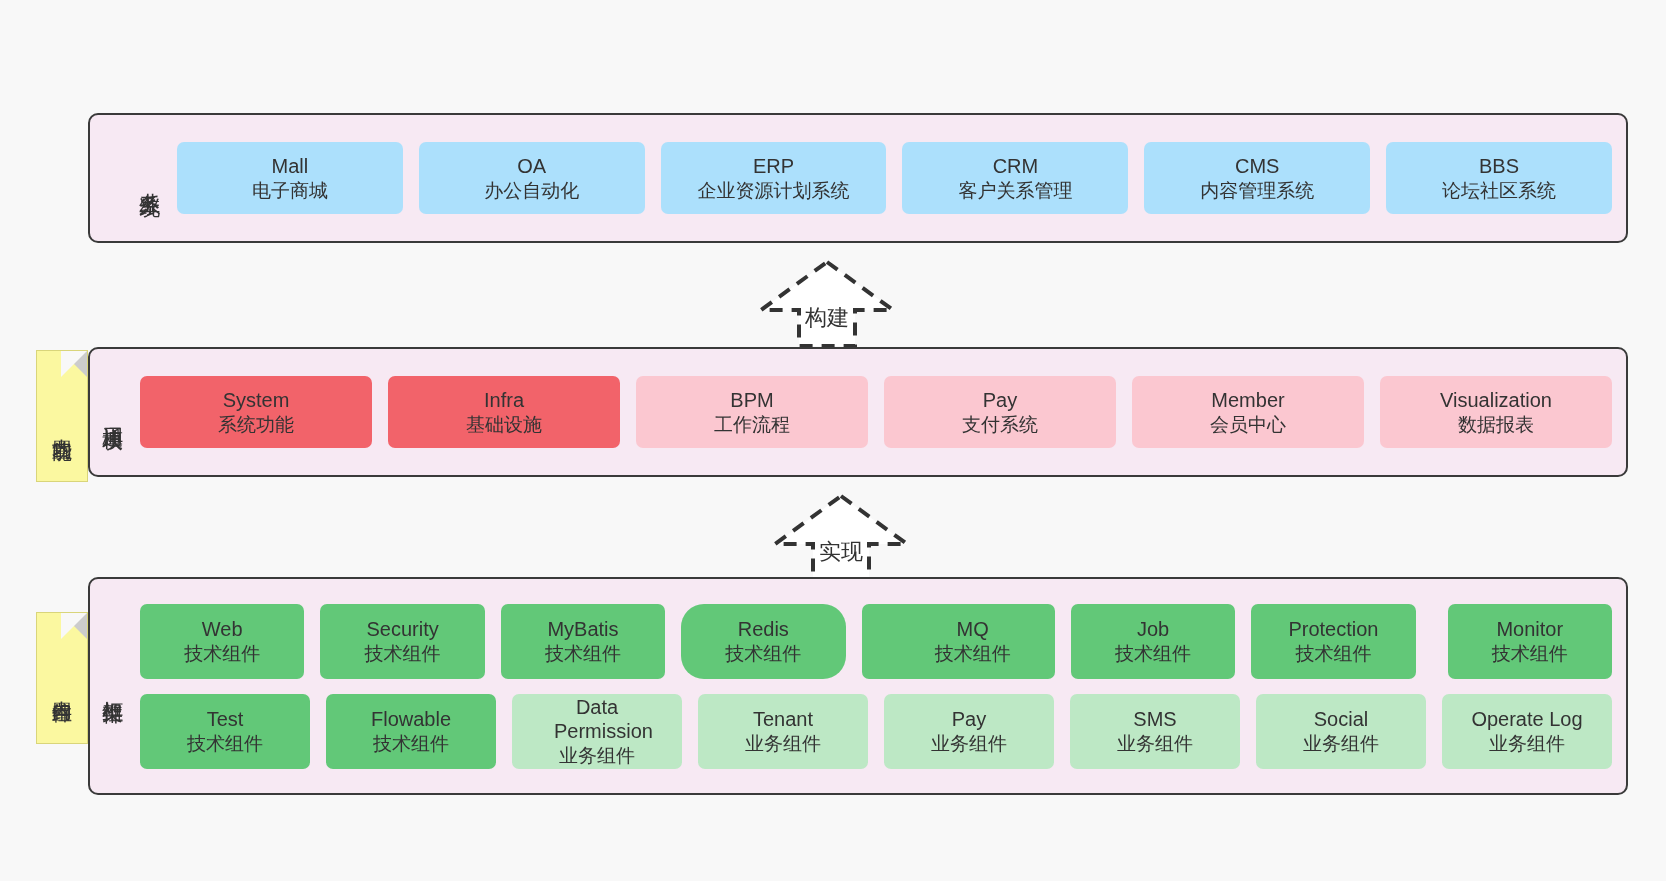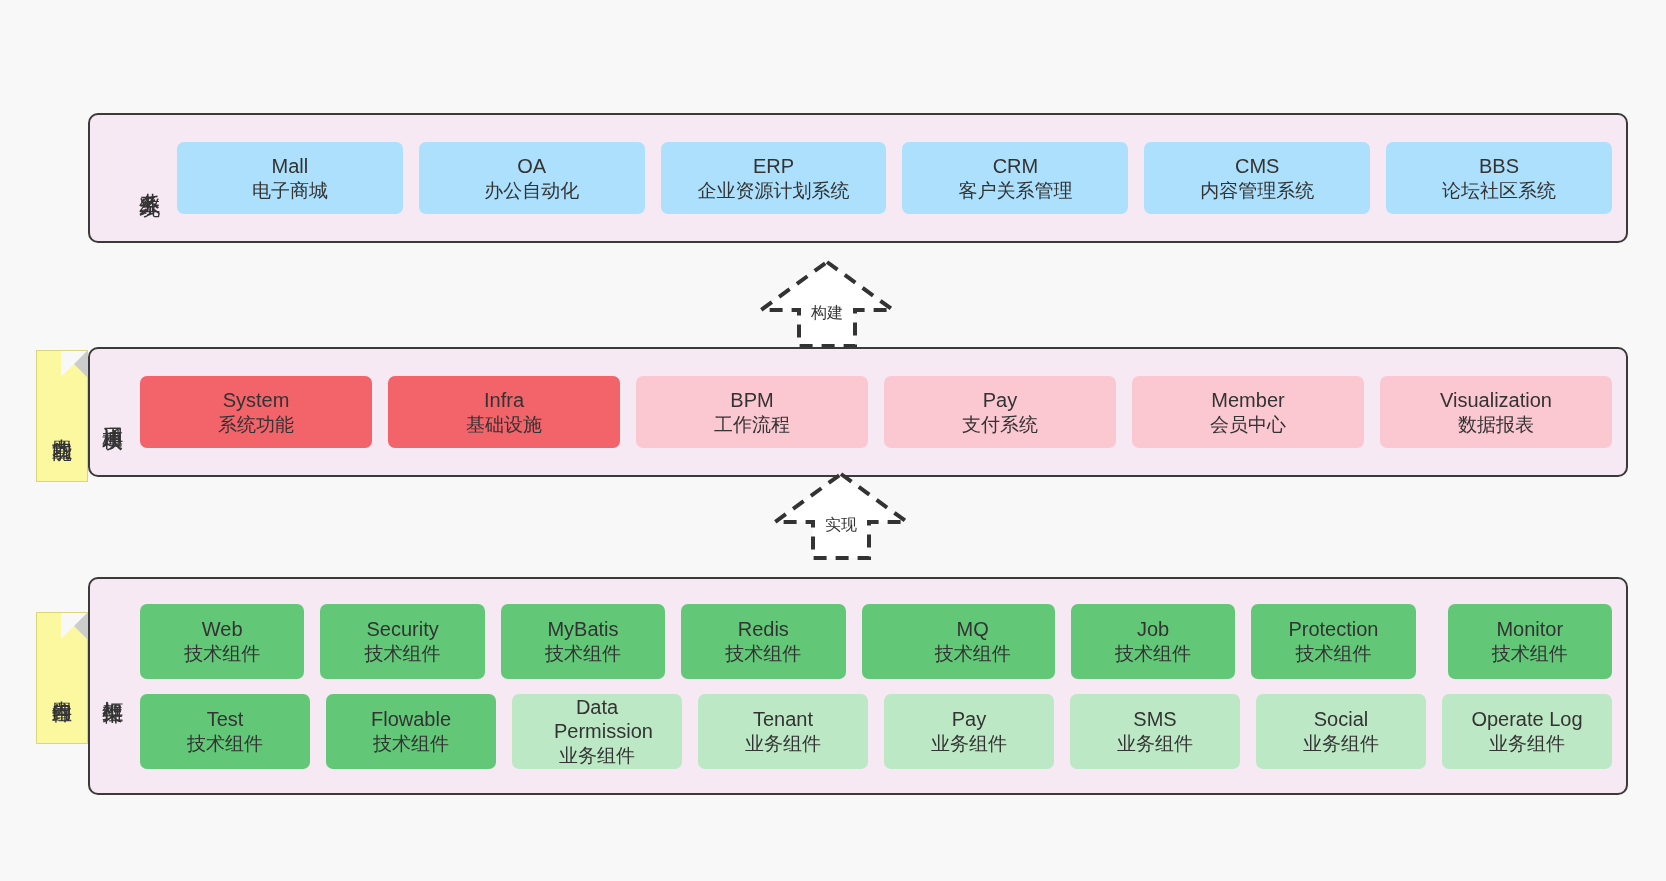--- a/index.html
+++ b/index.html
@@ -133,21 +133,21 @@
   
   .arrow {
     position: absolute;
   }
   .arrow svg { display: block; }
   .arrow .arrow-label {
     position: absolute;
     left: 0;
     right: 0;
     text-align: center;
-    font-size: 16px;
+    font-size: 22px;
     color: #333333;
   }
 </style>
 </head>
 <body>
 
 <div id="canvas">
 
   <div class="layer" id="layer-business" style="left:88px; top:113px; width:1540px; height:130px;padding-left:37px;">
     <div class="layer-title">业务系统</div>
@@ -219,21 +219,21 @@
           <span class="t2">会员中心</span>
         </div>
         <div class="card c-pink" style="height:72px;">
           <span class="t1">Visualization</span>
           <span class="t2">数据报表</span>
         </div>
       </div>
     </div>
   </div>
 
-  <div class="arrow" id="arrow-implement" style="left:771px; top:470px; width:140px; height:90px;">
+  <div class="arrow" id="arrow-implement" style="left:771px; top:492px; width:140px; height:90px;">
     <svg width="140" height="90" viewBox="0 0 140 90" aria-hidden="true">
       <path d="M 70 4 L 136 52 L 98 52 L 98 88 L 42 88 L 42 52 L 4 52 Z" fill="#ffffff" stroke="#333333" stroke-width="4" stroke-dasharray="13 9" stroke-linejoin="miter"></path>
     </svg>
     <div class="arrow-label" style="top:45px;">实现</div>
   </div>
 
   <div class="note" id="note-builtin-component" style="left:36px; top:612px; width:52px; height:132px;">
     <span class="note-text">内置组件</span>
     <span class="fold"></span>
     <span class="fold-cover"></span>
@@ -249,21 +249,21 @@
           <span class="t2">技术组件</span>
         </div>
         <div class="card c-green" style="height:75px;">
           <span class="t1">Security</span>
           <span class="t2">技术组件</span>
         </div>
         <div class="card c-green" style="height:75px;">
           <span class="t1">MyBatis</span>
           <span class="t2">技术组件</span>
         </div>
-        <div class="card c-green" style="height:75px;">
+        <div class="card c-green" style="height:75px;border-radius:23px;">
           <span class="t1">Redis</span>
           <span class="t2">技术组件</span>
         </div>
         <div class="card c-green" style="height:75px;padding-left:35px;">
           <span class="t1">MQ</span>
           <span class="t2">技术组件</span>
         </div>
         <div class="card c-green" style="height:75px;">
           <span class="t1">Job</span>
           <span class="t2">技术组件</span>

